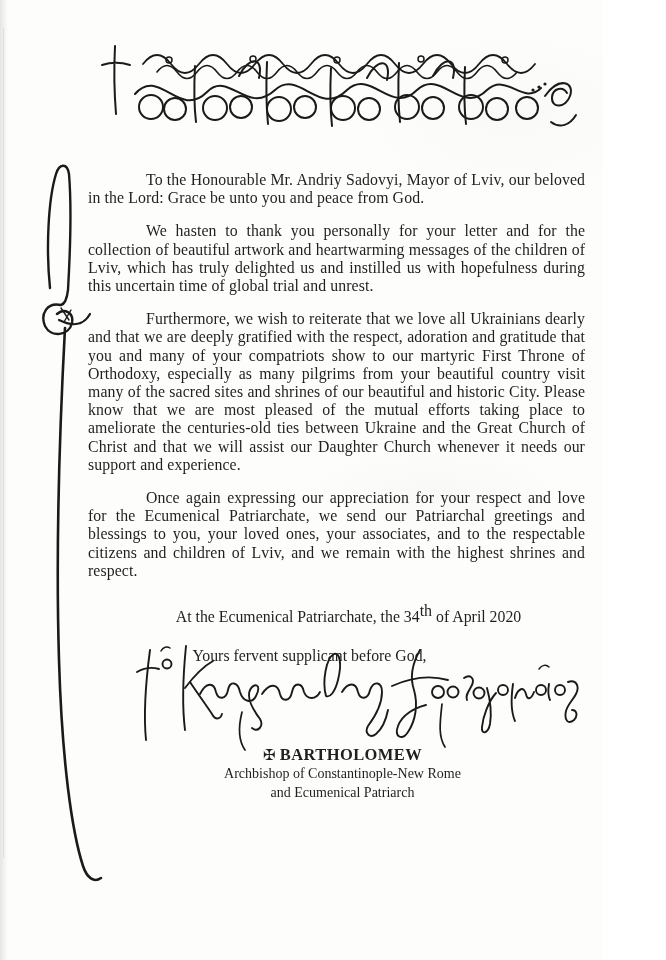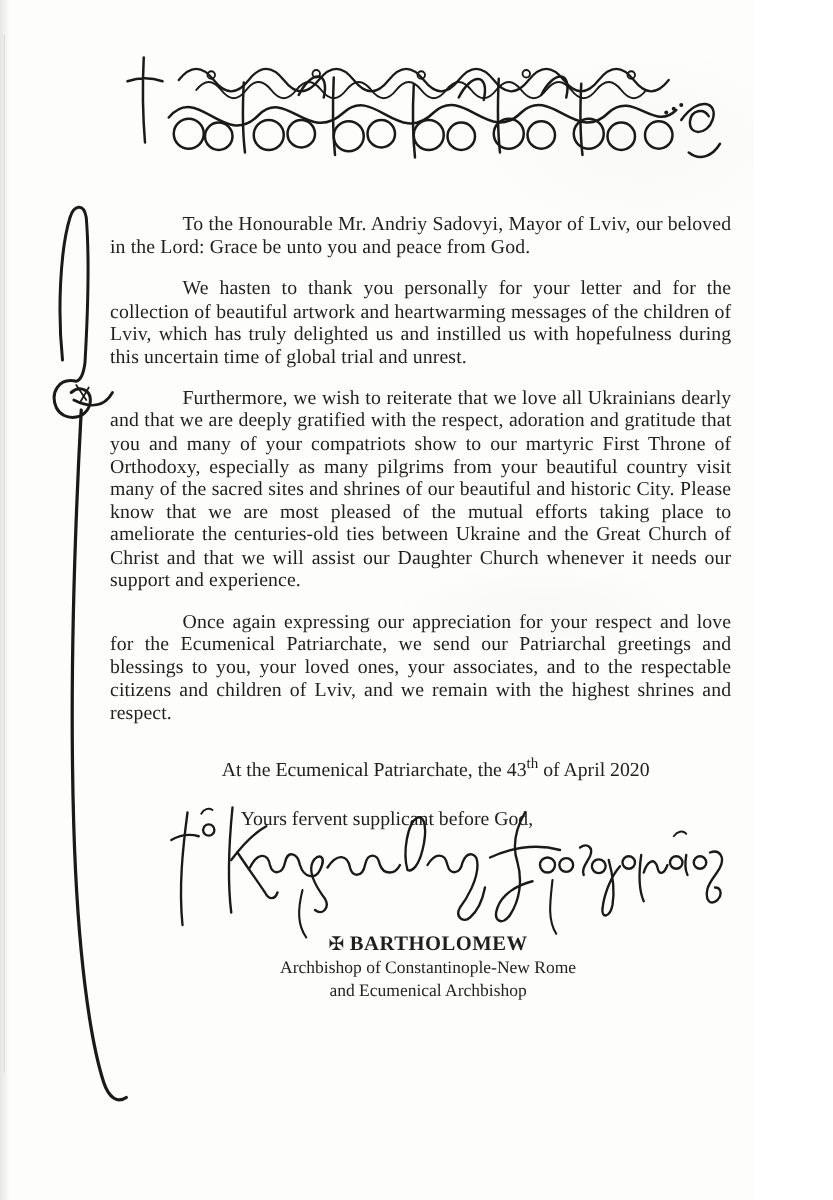--- a/index.html
+++ b/index.html
@@ -57,21 +57,21 @@
     text-indent: 58px;
     letter-spacing: 0.1px;
   }
   .dateline {
     margin: 27px 0 0 0;
     text-align: center;
     padding-left: 24px;
     line-height: 19px;
   }
   .dateline sup {
-    font-size: 12px;
+    font-size: 16px;
     line-height: 0;
     text-align: center;
   }
   .valediction {
     margin: 20px 0 0 0;
     text-align: center;
     padding-right: 54px;
     line-height: 19px;
   }
   .sig-block {
@@ -162,30 +162,30 @@
       <path d="M33 158 L41 170 M36 172 L43 160" stroke-width="1.4"></path>
     </g>
   </svg>
 
   <main class="content">
     <p class="para">To the Honourable Mr. Andriy Sadovyi, Mayor of Lviv, our beloved in the Lord: Grace be unto you and peace from God.</p>
     <p class="para">We hasten to thank you personally for your letter and for the collection of beautiful artwork and heartwarming messages of the children of Lviv, which has truly delighted us and instilled us with hopefulness during this uncertain time of global trial and unrest.</p>
     <p class="para">Furthermore, we wish to reiterate that we love all Ukrainians dearly and that we are deeply gratified with the respect, adoration and gratitude that you and many of your compatriots show to our martyric First Throne of Orthodoxy, especially as many pilgrims from your beautiful country visit many of the sacred sites and shrines of our beautiful and historic City. Please know that we are most pleased of the mutual efforts taking place to ameliorate the centuries-old ties between Ukraine and the Great Church of Christ and that we will assist our Daughter Church whenever it needs our support and experience.</p>
     <p class="para">Once again expressing our appreciation for your respect and love for the Ecumenical Patriarchate, we send our Patriarchal greetings and blessings to you, your loved ones, your associates, and to the respectable citizens and children of Lviv, and we remain with the highest shrines and respect.</p>
 
-    <p class="dateline"><span>At the Ecumenical Patriarchate, the 43</span><sup>th</sup><span> of April 2020</span></p>
+    <p class="dateline"><span>At the Ecumenical Patriarchate, the 34</span><sup>th</sup><span> of April 2020</span></p>
 
     <p class="valediction">Yours fervent supplicant before God,</p>
 
     <div class="sig-block">
       <div class="sig-name">
         <span class="cross">✠</span><span>BARTHOLOMEW</span>
       </div>
       <div class="sig-title">Archbishop of Constantinople-New Rome</div>
-      <div class="sig-title">and Ecumenical Archbishop</div>
+      <div class="sig-title">and Ecumenical Patriarch</div>
     </div>
   </main>
 
   <svg class="signature-svg" viewBox="0 0 450 112" role="img" aria-label="† ὁ Κωνσταντινουπόλεως Βαρθολομαῖος">
     <g class="ink" stroke="#1c1c1c" fill="none" stroke-width="1.9" stroke-linecap="round" stroke-linejoin="round">
 
       <path d="M20 8 C16 38 13 68 16 98"></path>
       <path d="M7 30 C14 26 22 25 29 27"></path>
 
       <circle cx="37" cy="22" r="4.5"></circle>

